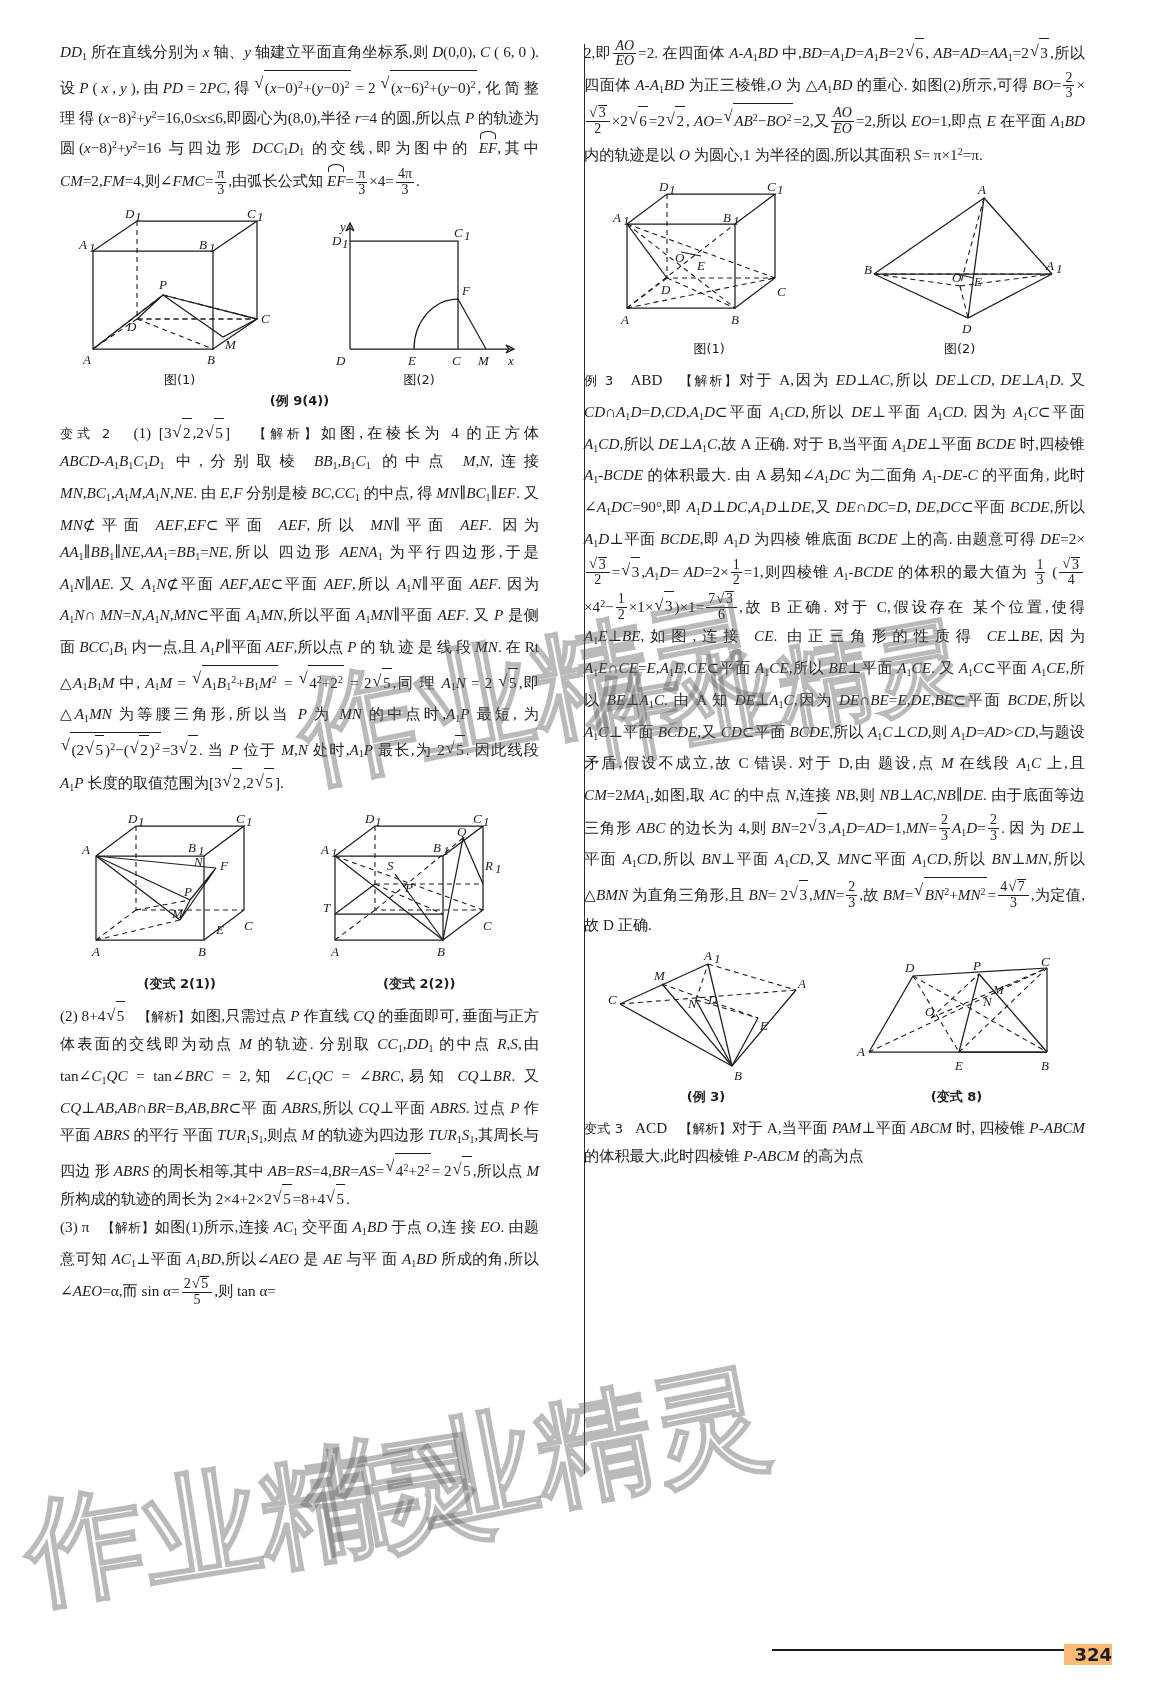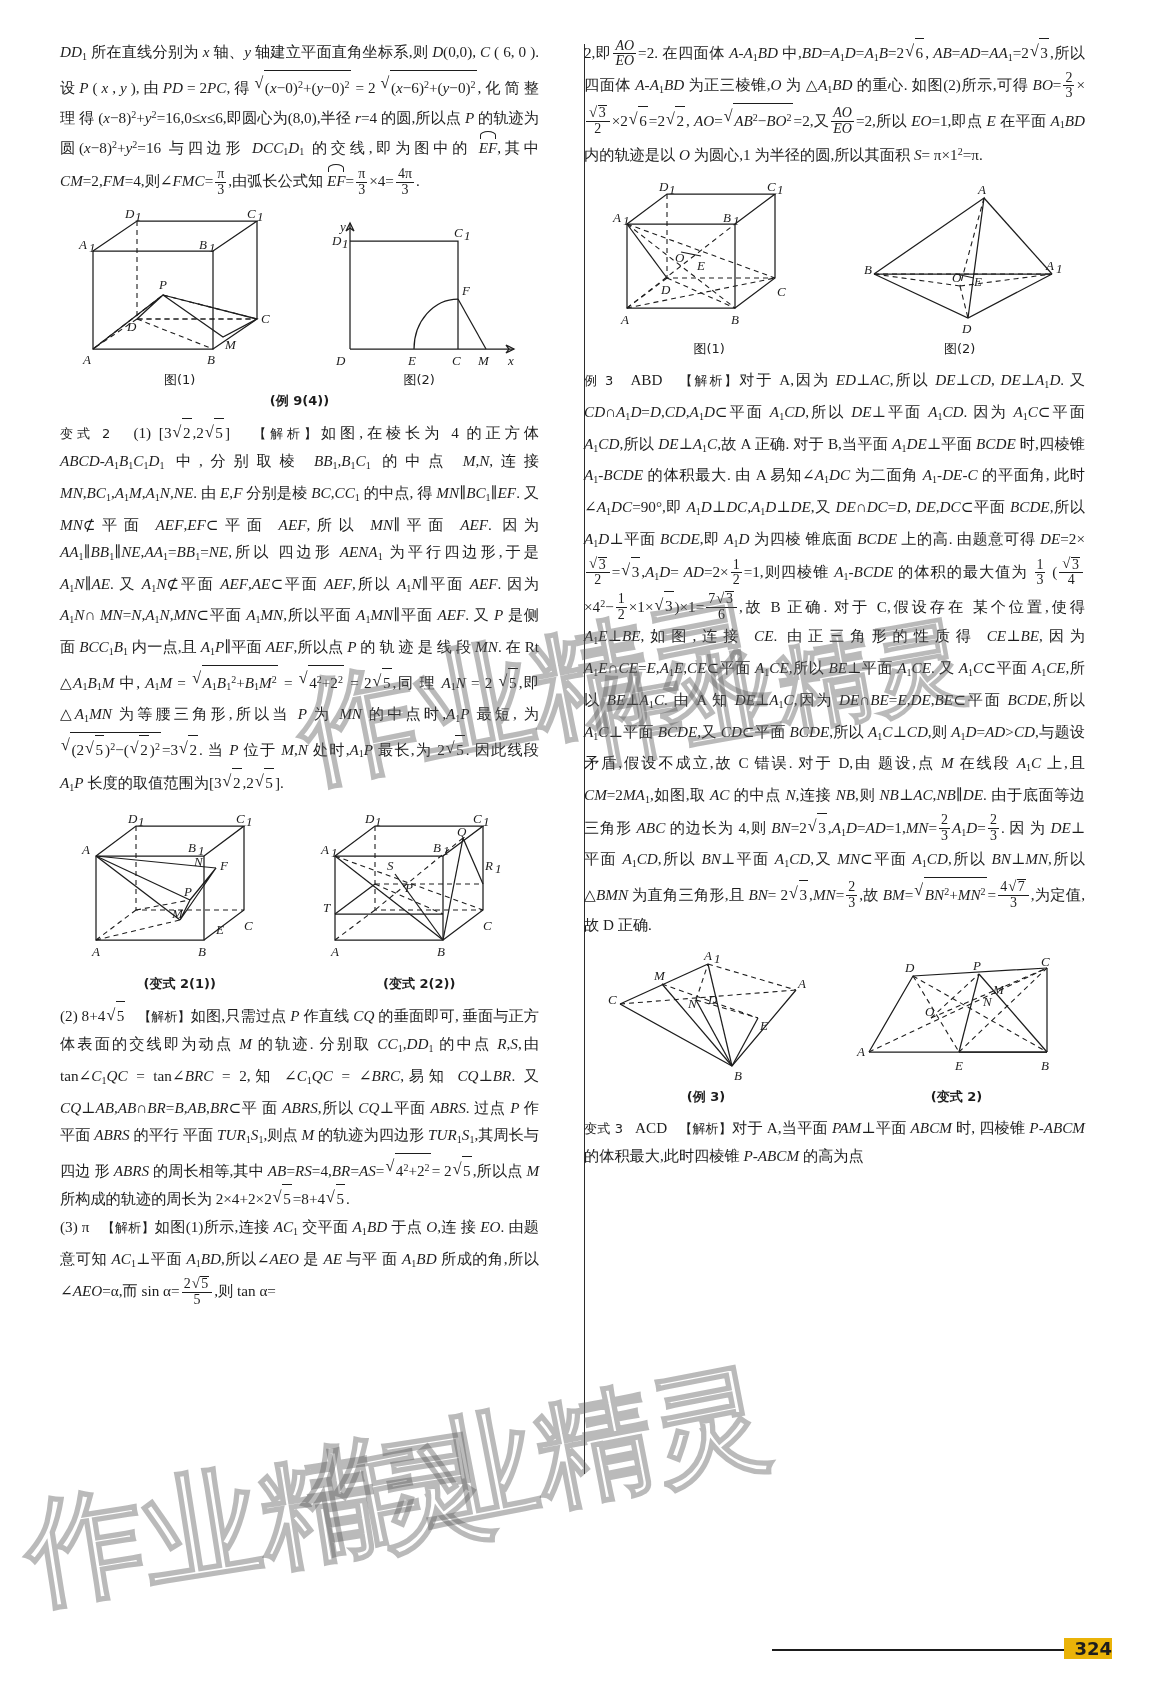--- a/index.html
+++ b/index.html
@@ -61,22 +61,22 @@
       -webkit-text-stroke:1.6px rgba(90,90,90,.42);
       white-space:nowrap;}
   .wm1{left:296px;top:612px;font-size:118px;transform:rotate(-11deg);}
   .wm2{left:300px;top:1380px;font-size:118px;transform:rotate(-11deg);}
   .wm3{left:586px;top:628px;font-size:96px;transform:rotate(-10deg);}
   .wm4{left:24px;top:1440px;font-size:118px;transform:rotate(-9deg);}
 
   
   .footer{position:absolute;left:0;right:0;bottom:22px;height:34px;}
   .footer .rule{position:absolute;right:56px;bottom:14px;width:340px;height:2px;background:#1d1d1d;}
-  .pgno{position:absolute;right:56px;bottom:6px;font-size:18px;font-weight:bold;
-        font-family:"DejaVu Sans","Liberation Sans",sans-serif;background:#eab308;padding-left:10px;}
+  .pgno{position:absolute;right:56px;bottom:0;font-size:18px;font-weight:bold;
+        font-family:"DejaVu Sans","Liberation Sans",sans-serif;background:#fdba74;padding-left:10px;}
 </style>
 </head>
 <body>
 
 <div class="page">
 
   <div class="col-divider"></div>
 
   <div class="col col-left">
 
@@ -394,21 +394,21 @@
           <text x="190" y="20">C</text>
           <text x="132" y="60">N</text>
           <text x="74" y="70">O</text>
           <text x="6" y="110">A</text>
           <text x="104" y="124">E</text>
           <text x="190" y="124">B</text>
         </svg>
       </div>
       <div class="figrow" style="margin-top:2px;align-items:flex-end;">
         <span class="capt b">(例 3)</span>
-        <span class="capt b">(变式 2)</span>
+        <span class="capt b">(变式 8)</span>
       </div>
     </div>
 
     <p class="t" style="margin-top:8px;">
       <span class="hd">变式 3</span>
       &nbsp;&nbsp;<span>ACD</span>&nbsp;&nbsp;
       <span class="hd">【解析】</span>对于 A,当平面 <i class="m">PAM</i>⊥平面 <i class="m">ABCM</i> 时,
       四棱锥 <i class="m">P</i>‑<i class="m">ABCM</i> 的体积最大,此时四棱锥 <i class="m">P</i>‑<i class="m">ABCM</i> 的高为点
     </p>
   </div>

